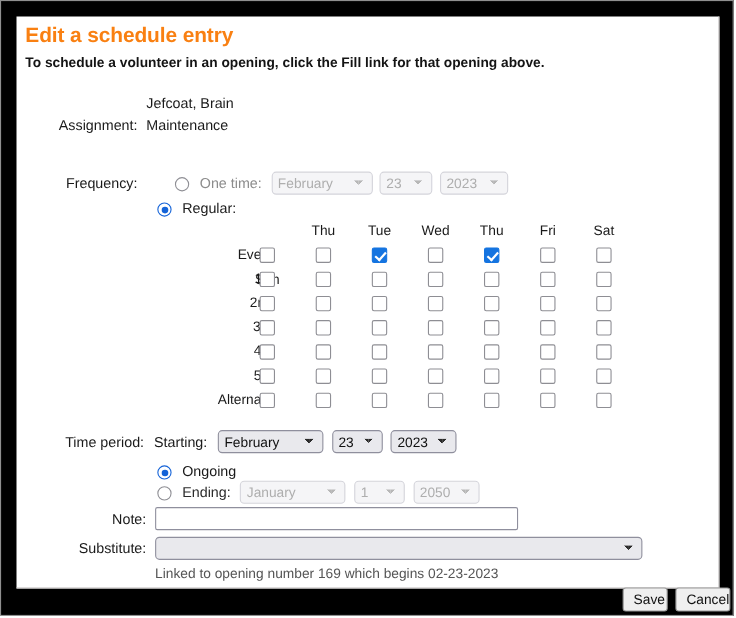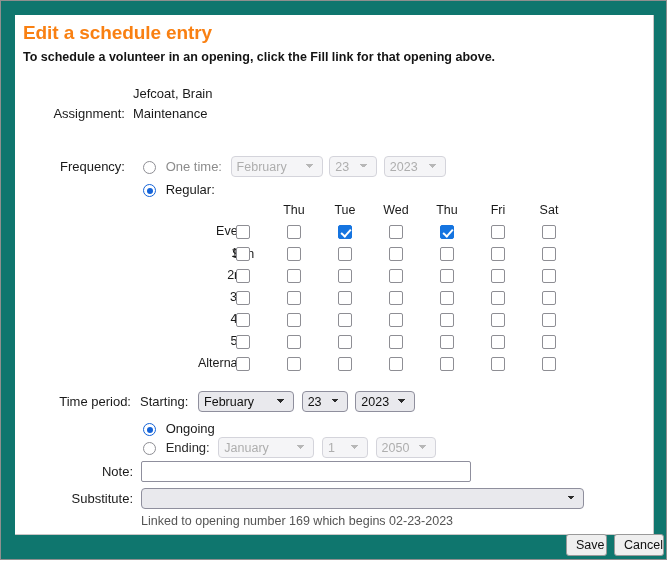--- a/index.html
+++ b/index.html
@@ -16,21 +16,21 @@
     overflow: hidden;
   }
 
   
   #outer-frame {
     position: absolute;
     left: 0; top: 0;
     width: 667px;
     height: 560px;
     border: 1px solid #8f8f8f;
-    background: #0f766e;
+    background: #000000;
     box-sizing: border-box;
     text-decoration: underline;
   }
   #panel {
     position: absolute;
     left: 14px;
     top: 14px;
     width: 639px;
     height: 520px;
     background: #ffffff;
@@ -286,21 +286,21 @@
     </div>
 
     <div class="frow" style="top:90px;">
       <div class="flabel">Assignment:</div>
       <div class="fvalue">Maintenance</div>
     </div>
 
 
     <div class="frow" style="top:141px;">
       <div class="flabel" style="line-height:21px;">Frequency:</div>
-      <div class="fvalue" style="left:128px;">
+      <div class="fvalue" style="left:144px;">
         <span class="radio"></span>
         <span style="margin-left:6px;margin-right:5px;color:#8c8c8c;">One time:</span>
         <select class="sel w-month" disabled="">
           <option>February</option>
         </select>
         <select class="sel w-day" disabled="" style="margin-left:3px;">
           <option>23</option>
         </select>
         <select class="sel w-year" disabled="" style="margin-left:3px;">
           <option>2023</option>

